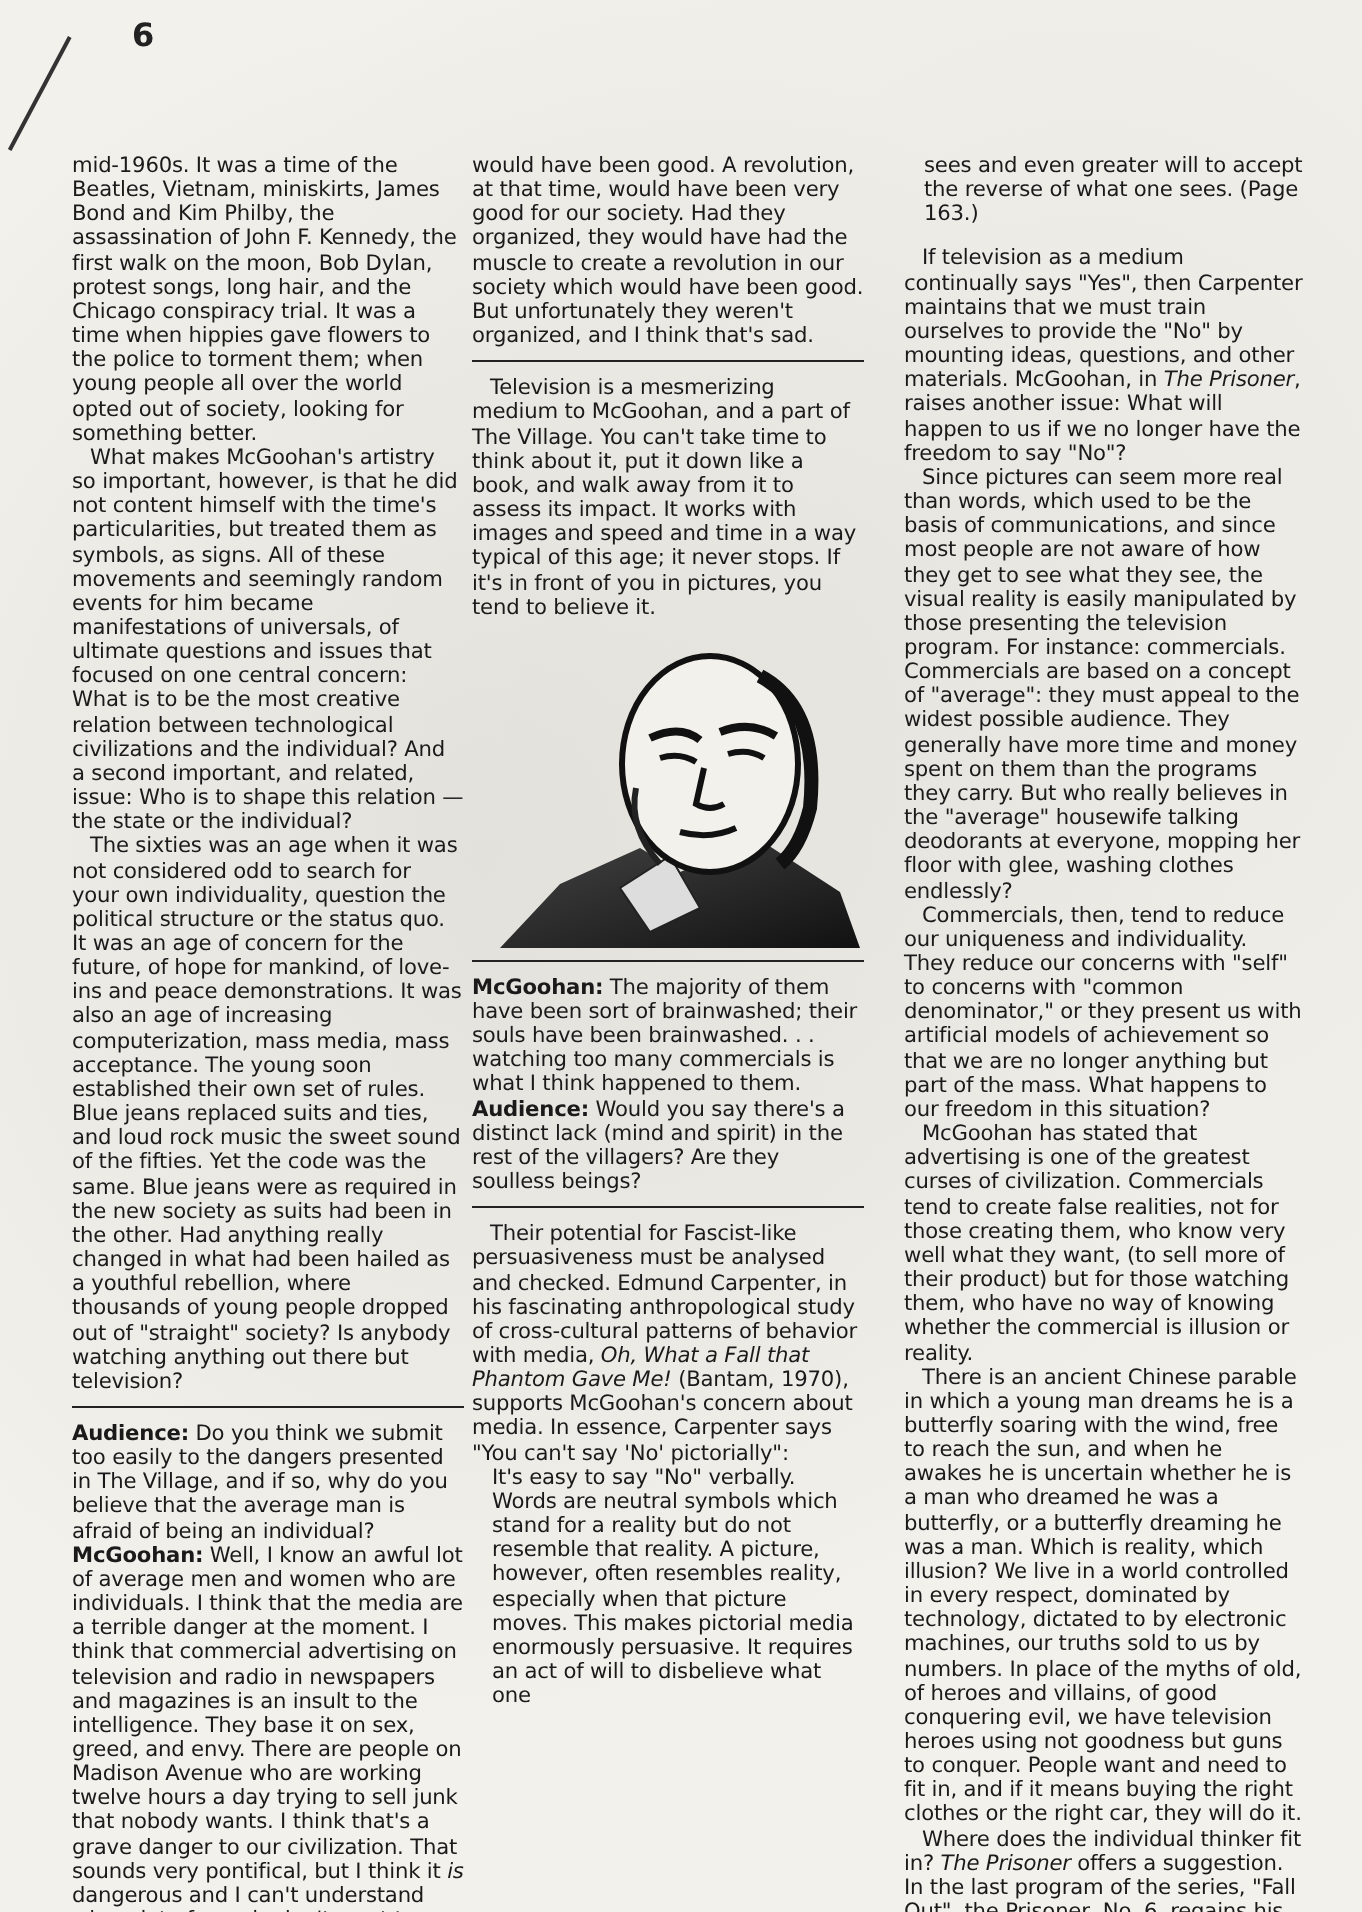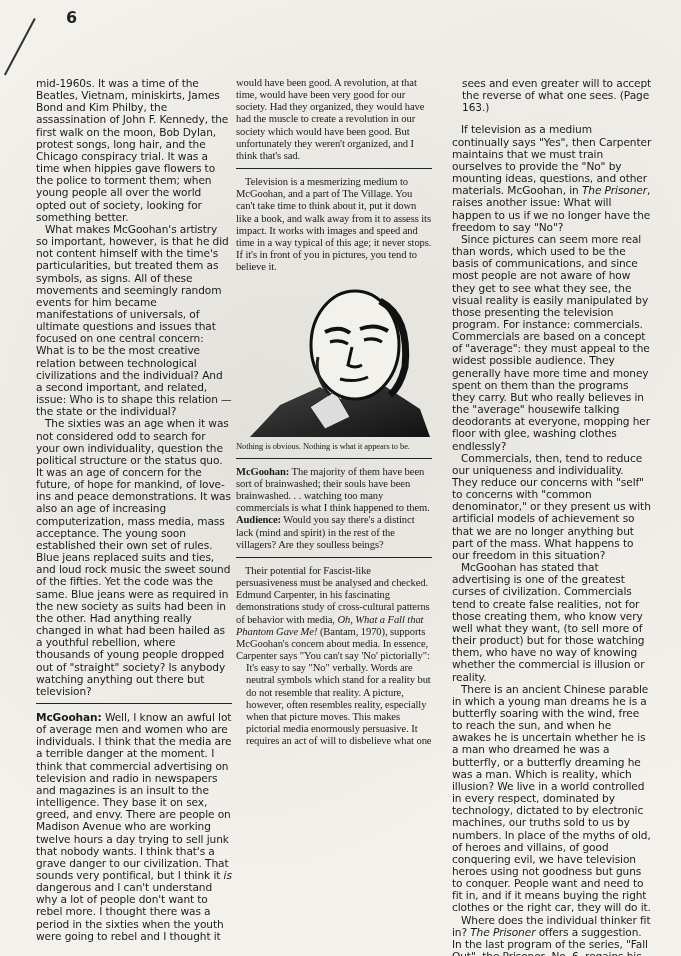--- a/index.html
+++ b/index.html
@@ -28,21 +28,21 @@
       font-size: 16px; font-weight: bold; color: #222;
     }
     .col {
       position: absolute;
       font-size: 10.6px; line-height: 12.15px;
       letter-spacing: -0.1px;
     }
     .col p { margin: 0; }
     .indent { text-indent: 9px; }
     .c1 { left: 36px; top: 77px; width: 196px; }
-    .c2 { left: 236px; top: 77px; width: 196px; font-family: Liberation Serif, serif; }
+    .c2 { left: 236px; top: 77px; width: 196px; }
     .c3 { left: 452px; top: 77px; width: 200px; }
     .rule { border-top: 1.5px solid #222; margin: 6px 0 7px 0; }
     .bold { font-weight: bold; }
     .gap { height: 10px; }
     .quote { padding-left: 10px; }
     .photo {
       width: 190px; height: 150px; margin: 14px 0 4px 4px;
       position: relative;
     }
     .caption { font-size: 8.5px; line-height: 10.5px; margin-top: 2px; }
@@ -53,20 +53,21 @@
 
 <div class="bleed"></div>
 <div class="slash"></div>
 <div class="page-num">6</div>
 
 <div class="col c1">
   <p>mid-1960s. It was a time of the Beatles, Vietnam, miniskirts, James Bond and Kim Philby, the assassination of John F. Kennedy, the first walk on the moon, Bob Dylan, protest songs, long hair, and the Chicago conspiracy trial. It was a time when hippies gave flowers to the police to torment them; when young people all over the world opted out of society, looking for something better.</p>
   <p class="indent">What makes McGoohan's artistry so important, however, is that he did not content himself with the time's particularities, but treated them as symbols, as signs. All of these movements and seemingly random events for him became manifestations of universals, of ultimate questions and issues that focused on one central concern: What is to be the most creative relation between technological civilizations and the individual?  And a second important, and related, issue: Who is to shape this relation — the state or the individual?</p>
   <p class="indent">The sixties was an age when it was not considered odd to search for your own individuality, question the political structure or the status quo. It was an age of concern for the future, of hope for mankind, of love-ins and peace demonstrations. It was also an age of increasing computerization, mass media, mass acceptance. The young soon established their own set of rules. Blue jeans replaced suits and ties, and loud rock music the sweet sound of the fifties. Yet the code was the same. Blue jeans were as required in the new society as suits had been in the other. Had anything really changed in what had been hailed as a youthful rebellion, where thousands of young people dropped out of "straight" society?  Is anybody watching anything out there but television?</p>
   <div class="rule"></div>
+  <p><span class="bold">Audience:</span><span> Do you think we submit too easily to the dangers presented in The Village, and if so, why do you believe that the average man is afraid of being an individual?</span></p>
   <p><span class="bold">McGoohan:</span><span> Well, I know an awful lot of average men and women who are individuals. I think that the media are a terrible danger at the moment. I think that commercial advertising on television and radio in newspapers and magazines is an insult to the intelligence. They base it on sex, greed, and envy. There are people on Madison Avenue who are working twelve hours a day trying to sell junk that nobody wants. I think that's a grave danger to our civilization. That sounds very pontifical, but I think it </span><i>is</i><span> dangerous and I can't understand why a lot of people don't want to rebel more. I thought there was a period in the sixties when the youth were going to rebel and I thought it</span></p>
 </div>
 
 <div class="col c2">
   <p>would have been good. A revolution, at that time, would have been very good for our society. Had they organized, they would have had the muscle to create a revolution in our society which would have been good. But unfortunately they weren't organized, and I think that's sad.</p>
   <div class="rule"></div>
   <p class="indent">Television is a mesmerizing medium to McGoohan, and a part of The Village. You can't take time to think about it, put it down like a book, and walk away from it to assess its impact. It works with images and speed and time in a way typical of this age; it never stops. If it's in front of you in pictures, you tend to believe it.</p>
   <div class="photo">
     <svg width="190" height="150" viewBox="0 0 190 150">
       <defs>
@@ -81,26 +82,25 @@
       <path d="M140 14 Q170 30 165 80 Q160 100 150 108" fill="none" stroke="#111" stroke-width="7"></path>
       <path d="M85 45 Q100 38 110 46" stroke="#111" stroke-width="4" fill="none"></path>
       <path d="M120 42 Q135 36 148 44" stroke="#111" stroke-width="4" fill="none"></path>
       <path d="M90 55 Q100 52 108 57" stroke="#111" stroke-width="3" fill="none"></path>
       <path d="M124 53 Q134 50 142 55" stroke="#111" stroke-width="3" fill="none"></path>
       <path d="M112 60 L108 78 Q115 82 122 78" stroke="#111" stroke-width="3" fill="none"></path>
       <path d="M100 92 Q115 96 128 90" stroke="#111" stroke-width="3" fill="none"></path>
       <path d="M78 70 Q74 90 90 108" stroke="#222" stroke-width="3" fill="none"></path>
     </svg>
   </div>
-  <p class="caption">Nothing is obvious. Nothing is what it appears to be.</p>
   <div class="rule"></div>
   <p><span class="bold">McGoohan:</span><span> The majority of them have been sort of brainwashed; their souls have been brainwashed. . . watching too many commercials is what I think happened to them.</span></p>
   <p><span class="bold">Audience:</span><span> Would you say there's a distinct lack (mind and spirit) in the rest of the villagers?  Are they soulless beings?</span></p>
   <div class="rule"></div>
-  <p class="indent"><span>Their potential for Fascist-like persuasiveness must be analysed and checked. Edmund Carpenter, in his fascinating demonstrations study of cross-cultural patterns of behavior with media, </span><i>Oh, What a Fall that Phantom Gave Me!</i><span> (Bantam, 1970), supports McGoohan's concern about media. In essence, Carpenter says "You can't say 'No' pictorially":</span></p>
+  <p class="indent"><span>Their potential for Fascist-like persuasiveness must be analysed and checked. Edmund Carpenter, in his fascinating anthropological study of cross-cultural patterns of behavior with media, </span><i>Oh, What a Fall that Phantom Gave Me!</i><span> (Bantam, 1970), supports McGoohan's concern about media. In essence, Carpenter says "You can't say 'No' pictorially":</span></p>
   <p class="quote">It's easy to say "No" verbally. Words are neutral symbols which stand for a reality but do not resemble that reality. A picture, however, often resembles reality, especially when that picture moves. This makes pictorial media enormously persuasive. It requires an act of will to disbelieve what one</p>
 </div>
 
 <div class="col c3">
   <p class="quote">sees and even greater will to accept the reverse of what one sees. (Page 163.)</p>
   <div class="gap"></div>
   <p class="indent"><span>If television as a medium continually says "Yes", then Carpenter maintains that we must train ourselves to provide the "No" by mounting ideas, questions, and other materials. McGoohan, in </span><i>The Prisoner</i><span>, raises another issue: What will happen to us if we no longer have the freedom to say "No"?</span></p>
   <p class="indent">Since pictures can seem more real than words, which used to be the basis of communications, and since most people are not aware of how they get to see what they see, the visual reality is easily manipulated by those presenting the television program. For instance: commercials. Commercials are based on a concept of "average": they must appeal to the widest possible audience. They generally have more time and money spent on them than the programs they carry. But who really believes in the "average" housewife talking deodorants at everyone, mopping her floor with glee, washing clothes endlessly?</p>
   <p class="indent">Commercials, then, tend to reduce our uniqueness and individuality. They reduce our concerns with "self" to concerns with "common denominator," or they present us with artificial models of achievement so that we are no longer anything but part of the mass. What happens to our freedom in this situation?</p>
   <p class="indent">McGoohan has stated that advertising is one of the greatest curses of civilization. Commercials tend to create false realities, not for those creating them, who know very well what they want, (to sell more of their product) but for those watching them, who have no way of knowing whether the commercial is illusion or reality.</p>

